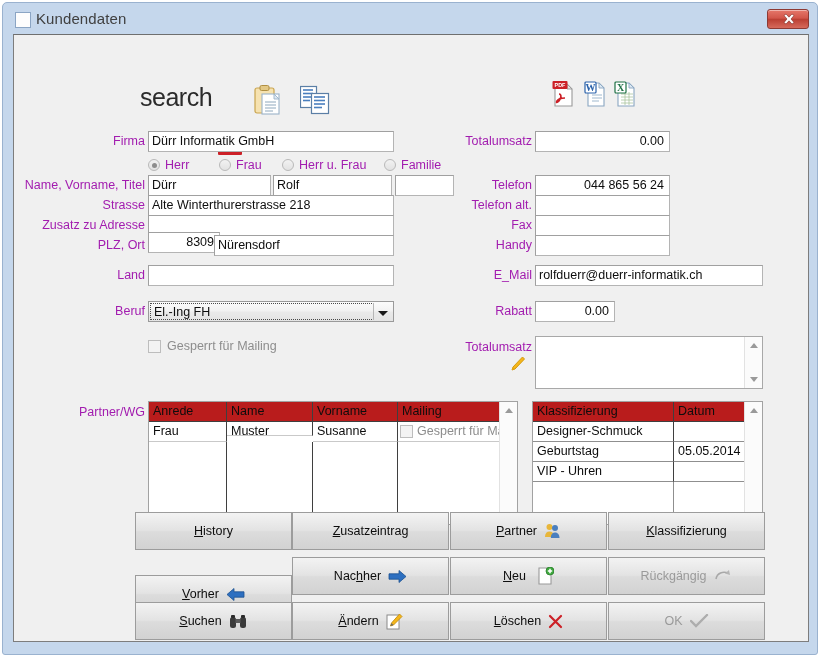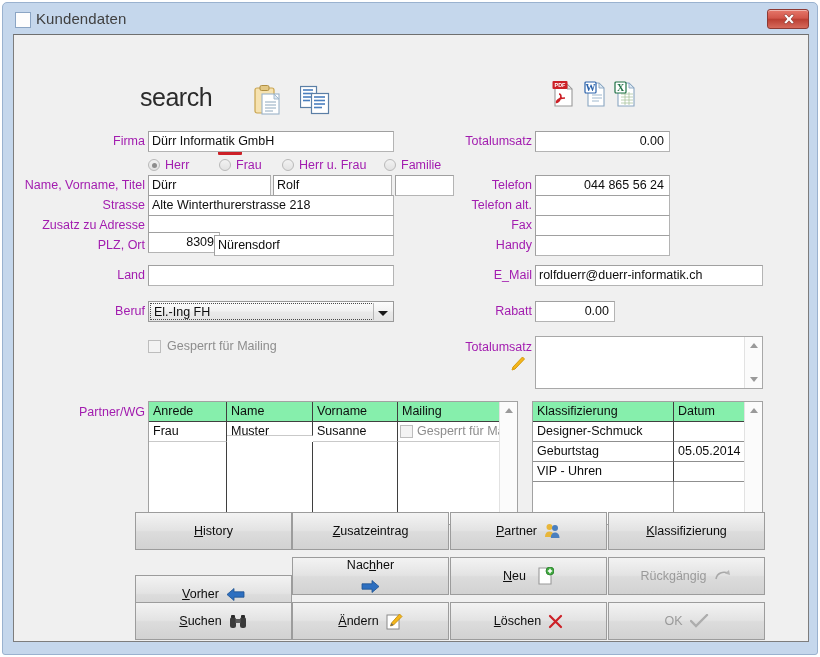--- a/index.html
+++ b/index.html
@@ -214,21 +214,21 @@
     position: absolute;
     box-sizing: border-box;
     background: #ffffff;
     border: 1px solid #a2a2a2;
   }
   .grid-inner { position: absolute; inset: 0; overflow: hidden; }
   .gh {
     position: absolute;
     top: 0; height: 20px;
     box-sizing: border-box;
-    background: #86efac;
+    background: #b91c1c;
     border-right: 1px solid #3f3f3f;
     border-bottom: 1px solid #3f3f3f;
     font-size: 12.5px;
     color: #0d0d0d;
     line-height: 19px;
     padding-left: 4px;
     white-space: nowrap;
     overflow: hidden;
   }
   .gh.last { border-right: none; }
@@ -548,21 +548,21 @@
       </div>
 
       <div class="btn" style="left:121px; top:540px;">
         <span class="btn-lbl"><u>V</u>orher</span>
         <span class="btn-ico">
           <svg width="19" height="15" viewBox="0 0 19 15">
             <path d="M1 7.5 L8 1.5 L8 4.8 L18 4.8 L18 10.2 L8 10.2 L8 13.5 Z" fill="#2d6fc0" stroke="#1d528f" stroke-width=".8"></path>
           </svg>
         </span>
       </div>
-      <div class="btn" style="left:278px; top:522px;flex-direction:column;">
+      <div class="btn" style="left:278px; top:522px;">
         <span class="btn-lbl">Nac<u>h</u>her</span>
         <span class="btn-ico">
           <svg width="19" height="15" viewBox="0 0 19 15">
             <path d="M18 7.5 L11 1.5 L11 4.8 L1 4.8 L1 10.2 L11 10.2 L11 13.5 Z" fill="#2d6fc0" stroke="#1d528f" stroke-width=".8"></path>
           </svg>
         </span>
       </div>
       <div class="btn" style="left:436px; top:522px;gap:12px;">
         <span class="btn-lbl"><u>N</u>eu</span>
         <span class="btn-ico">

